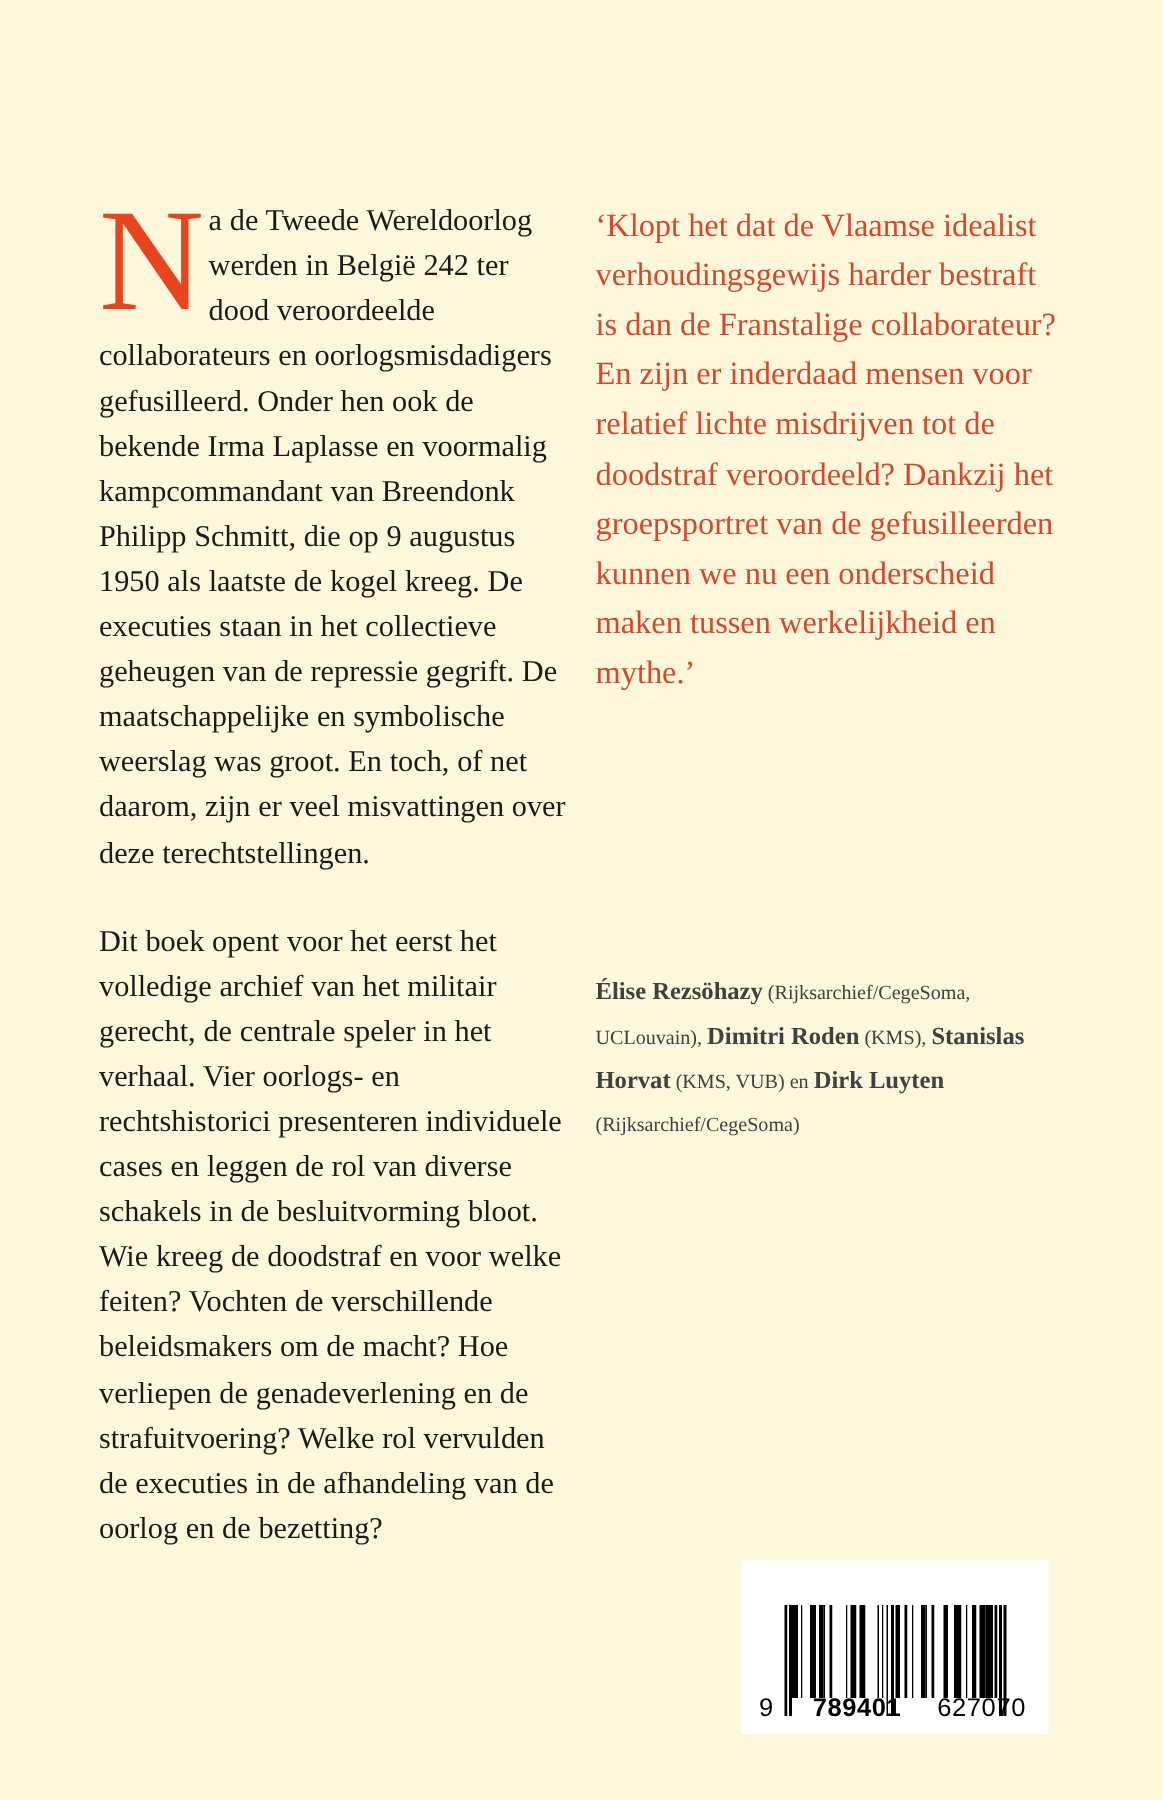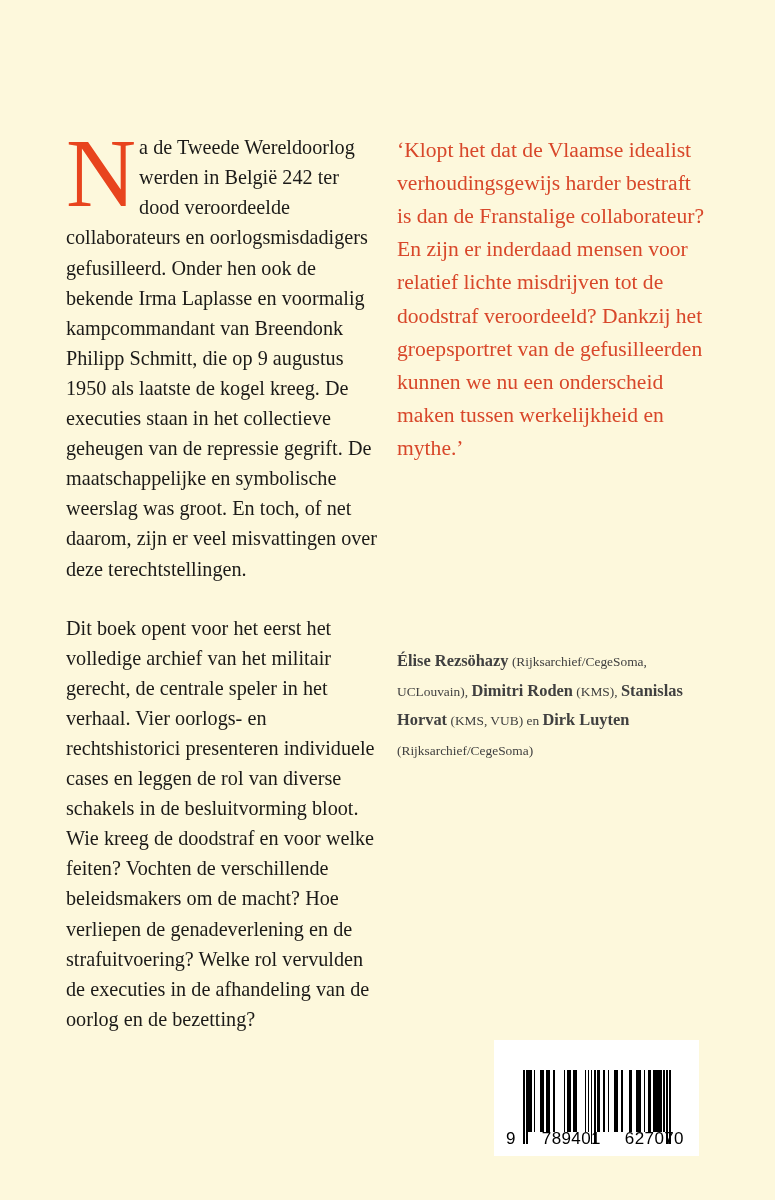--- a/index.html
+++ b/index.html
@@ -133,21 +133,21 @@
     line-height: 20px;
     color: #000;
     font-family: "Liberation Sans", "DejaVu Sans", sans-serif;
     letter-spacing: 0.4px;
     display: flex;
     justify-content: space-between;
     align-items: center;
   }
   .barcode-digits span { white-space: pre; }
   .bd-left { margin-left: 0px; }
-  .bd-mid  { margin-left: 2px; }
+  .bd-mid  { margin-left: 2px; font-weight: bold; }
   .bd-right{ margin-right: 4px; }
 </style>
 </head>
 <body>
 
 <div class="cover">
 
   <div class="col-left">
     <p class="body-text"><span class="dropcap">N</span><span>a de Tweede Wereldoorlog werden in België 242 ter dood veroordeelde collaborateurs en oorlogsmisdadigers gefusilleerd. Onder hen ook de bekende Irma Laplasse en voormalig kampcommandant van Breendonk Philipp Schmitt, die op 9 augustus 1950 als laatste de kogel kreeg. De executies staan in het collectieve geheugen van de repressie gegrift. De maatschappelijke en symbolische weerslag was groot. En toch, of net daarom, zijn er veel misvattingen over deze terechtstellingen.</span></p>
     <p class="body-text para-2">Dit boek opent voor het eerst het volledige archief van het militair gerecht, de centrale speler in het verhaal. Vier oorlogs- en rechtshistorici presenteren individuele cases en leggen de rol van diverse schakels in de besluitvorming bloot. Wie kreeg de doodstraf en voor welke feiten? Vochten de verschillende beleidsmakers om de macht? Hoe verliepen de genadeverlening en de strafuitvoering? Welke rol vervulden de executies in de afhandeling van de oorlog en de bezetting?</p>

